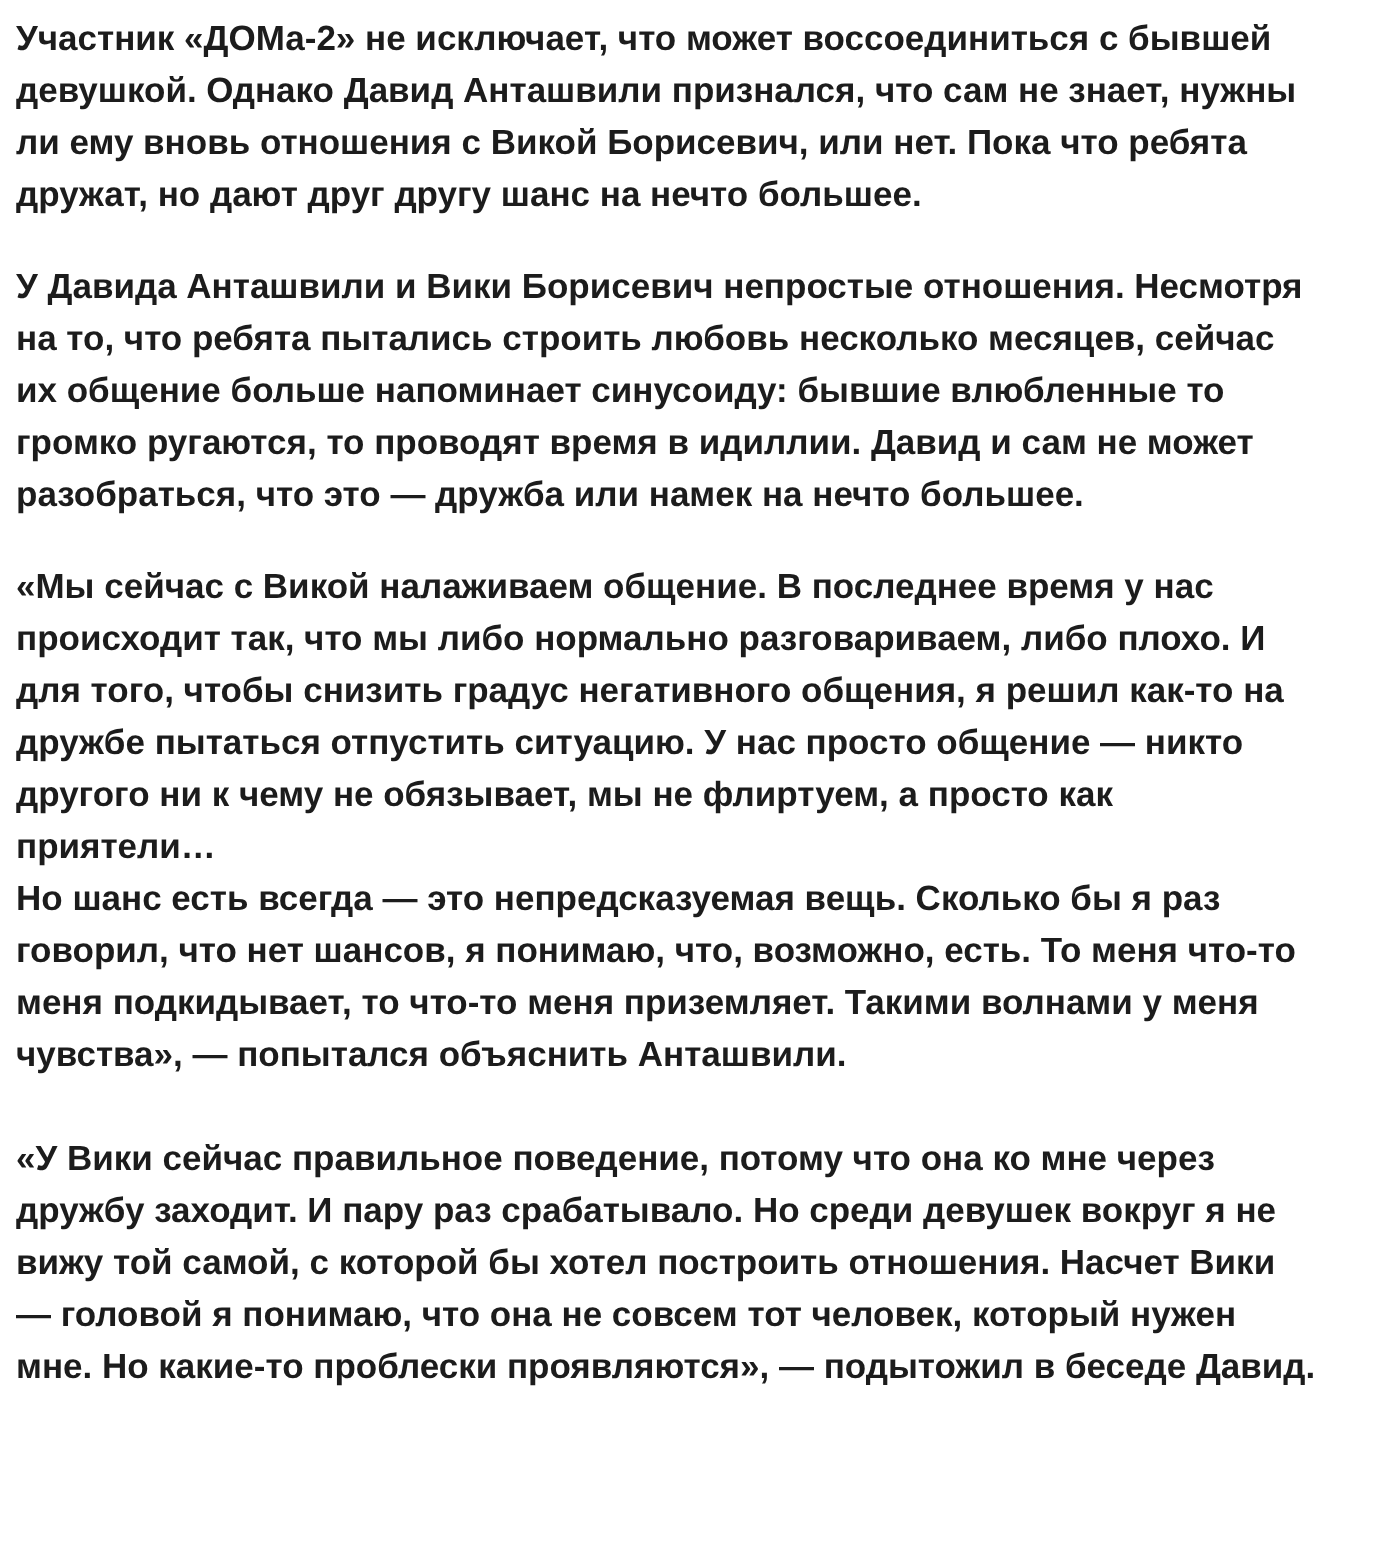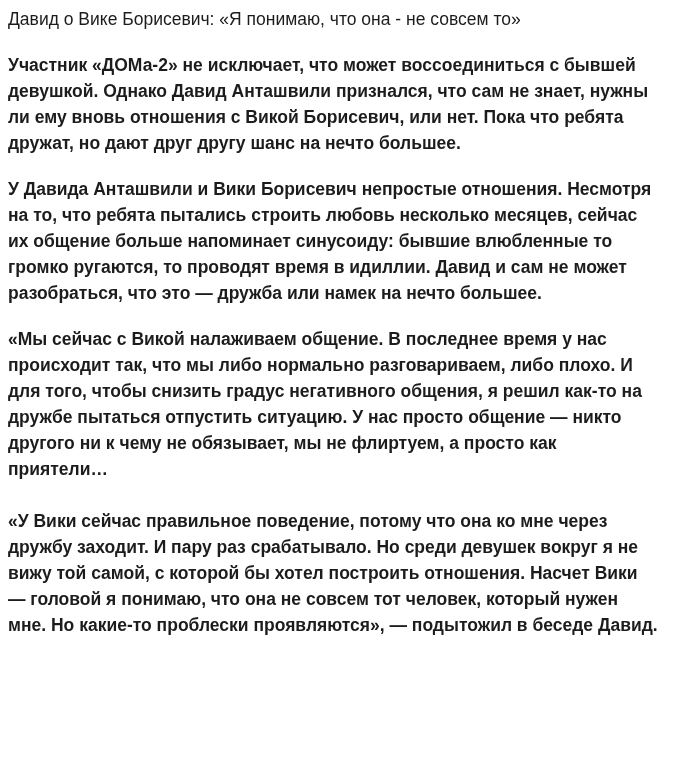--- a/index.html
+++ b/index.html
@@ -41,31 +41,31 @@
   }
   .seg {
     display: block;
   }
 </style>
 </head>
 <body>
 
 <main class="article">
 
-  <h1 class="article-title">Давид о Вике Борисевич: «Я понимаю, что она - не совсем то»</h1>
 
   <p class="paragraph">
     <span class="seg">Участник «ДОМа-2» не исключает, что может воссоединиться с бывшей девушкой. Однако Давид Анташвили признался, что сам не знает, нужны ли ему вновь отношения с Викой Борисевич, или нет. Пока что ребята дружат, но дают друг другу шанс на нечто большее.</span>
   </p>
 
   <p class="paragraph">
     <span class="seg">У Давида Анташвили и Вики Борисевич непростые отношения. Несмотря на то, что ребята пытались строить любовь несколько месяцев, сейчас их общение больше напоминает синусоиду: бывшие влюбленные то громко ругаются, то проводят время в идиллии. Давид и сам не может разобраться, что это — дружба или намек на нечто большее.</span>
   </p>
 
   <p class="paragraph">
     <span class="seg">«Мы сейчас с Викой налаживаем общение. В последнее время у нас происходит так, что мы либо нормально разговариваем, либо плохо. И для того, чтобы снизить градус негативного общения, я решил как-то на дружбе пытаться отпустить ситуацию. У нас просто общение — никто другого ни к чему не обязывает, мы не флиртуем, а просто как приятели…</span>
+    <span class="seg">Но шанс есть всегда — это непредсказуемая вещь. Сколько бы я раз говорил, что нет шансов, я понимаю, что, возможно, есть. То меня что-то меня подкидывает, то что-то меня приземляет. Такими волнами у меня чувства», — попытался объяснить Анташвили.</span>
   </p>
 
   <p class="paragraph gap-before">
     <span class="seg">«У Вики сейчас правильное поведение, потому что она ко мне через дружбу заходит. И пару раз срабатывало. Но среди девушек вокруг я не вижу той самой, с которой бы хотел построить отношения. Насчет Вики — головой я понимаю, что она не совсем тот человек, который нужен мне. Но какие-то проблески проявляются», — подытожил в беседе Давид.</span>
   </p>
 
 </main>
 
 </body></html>

